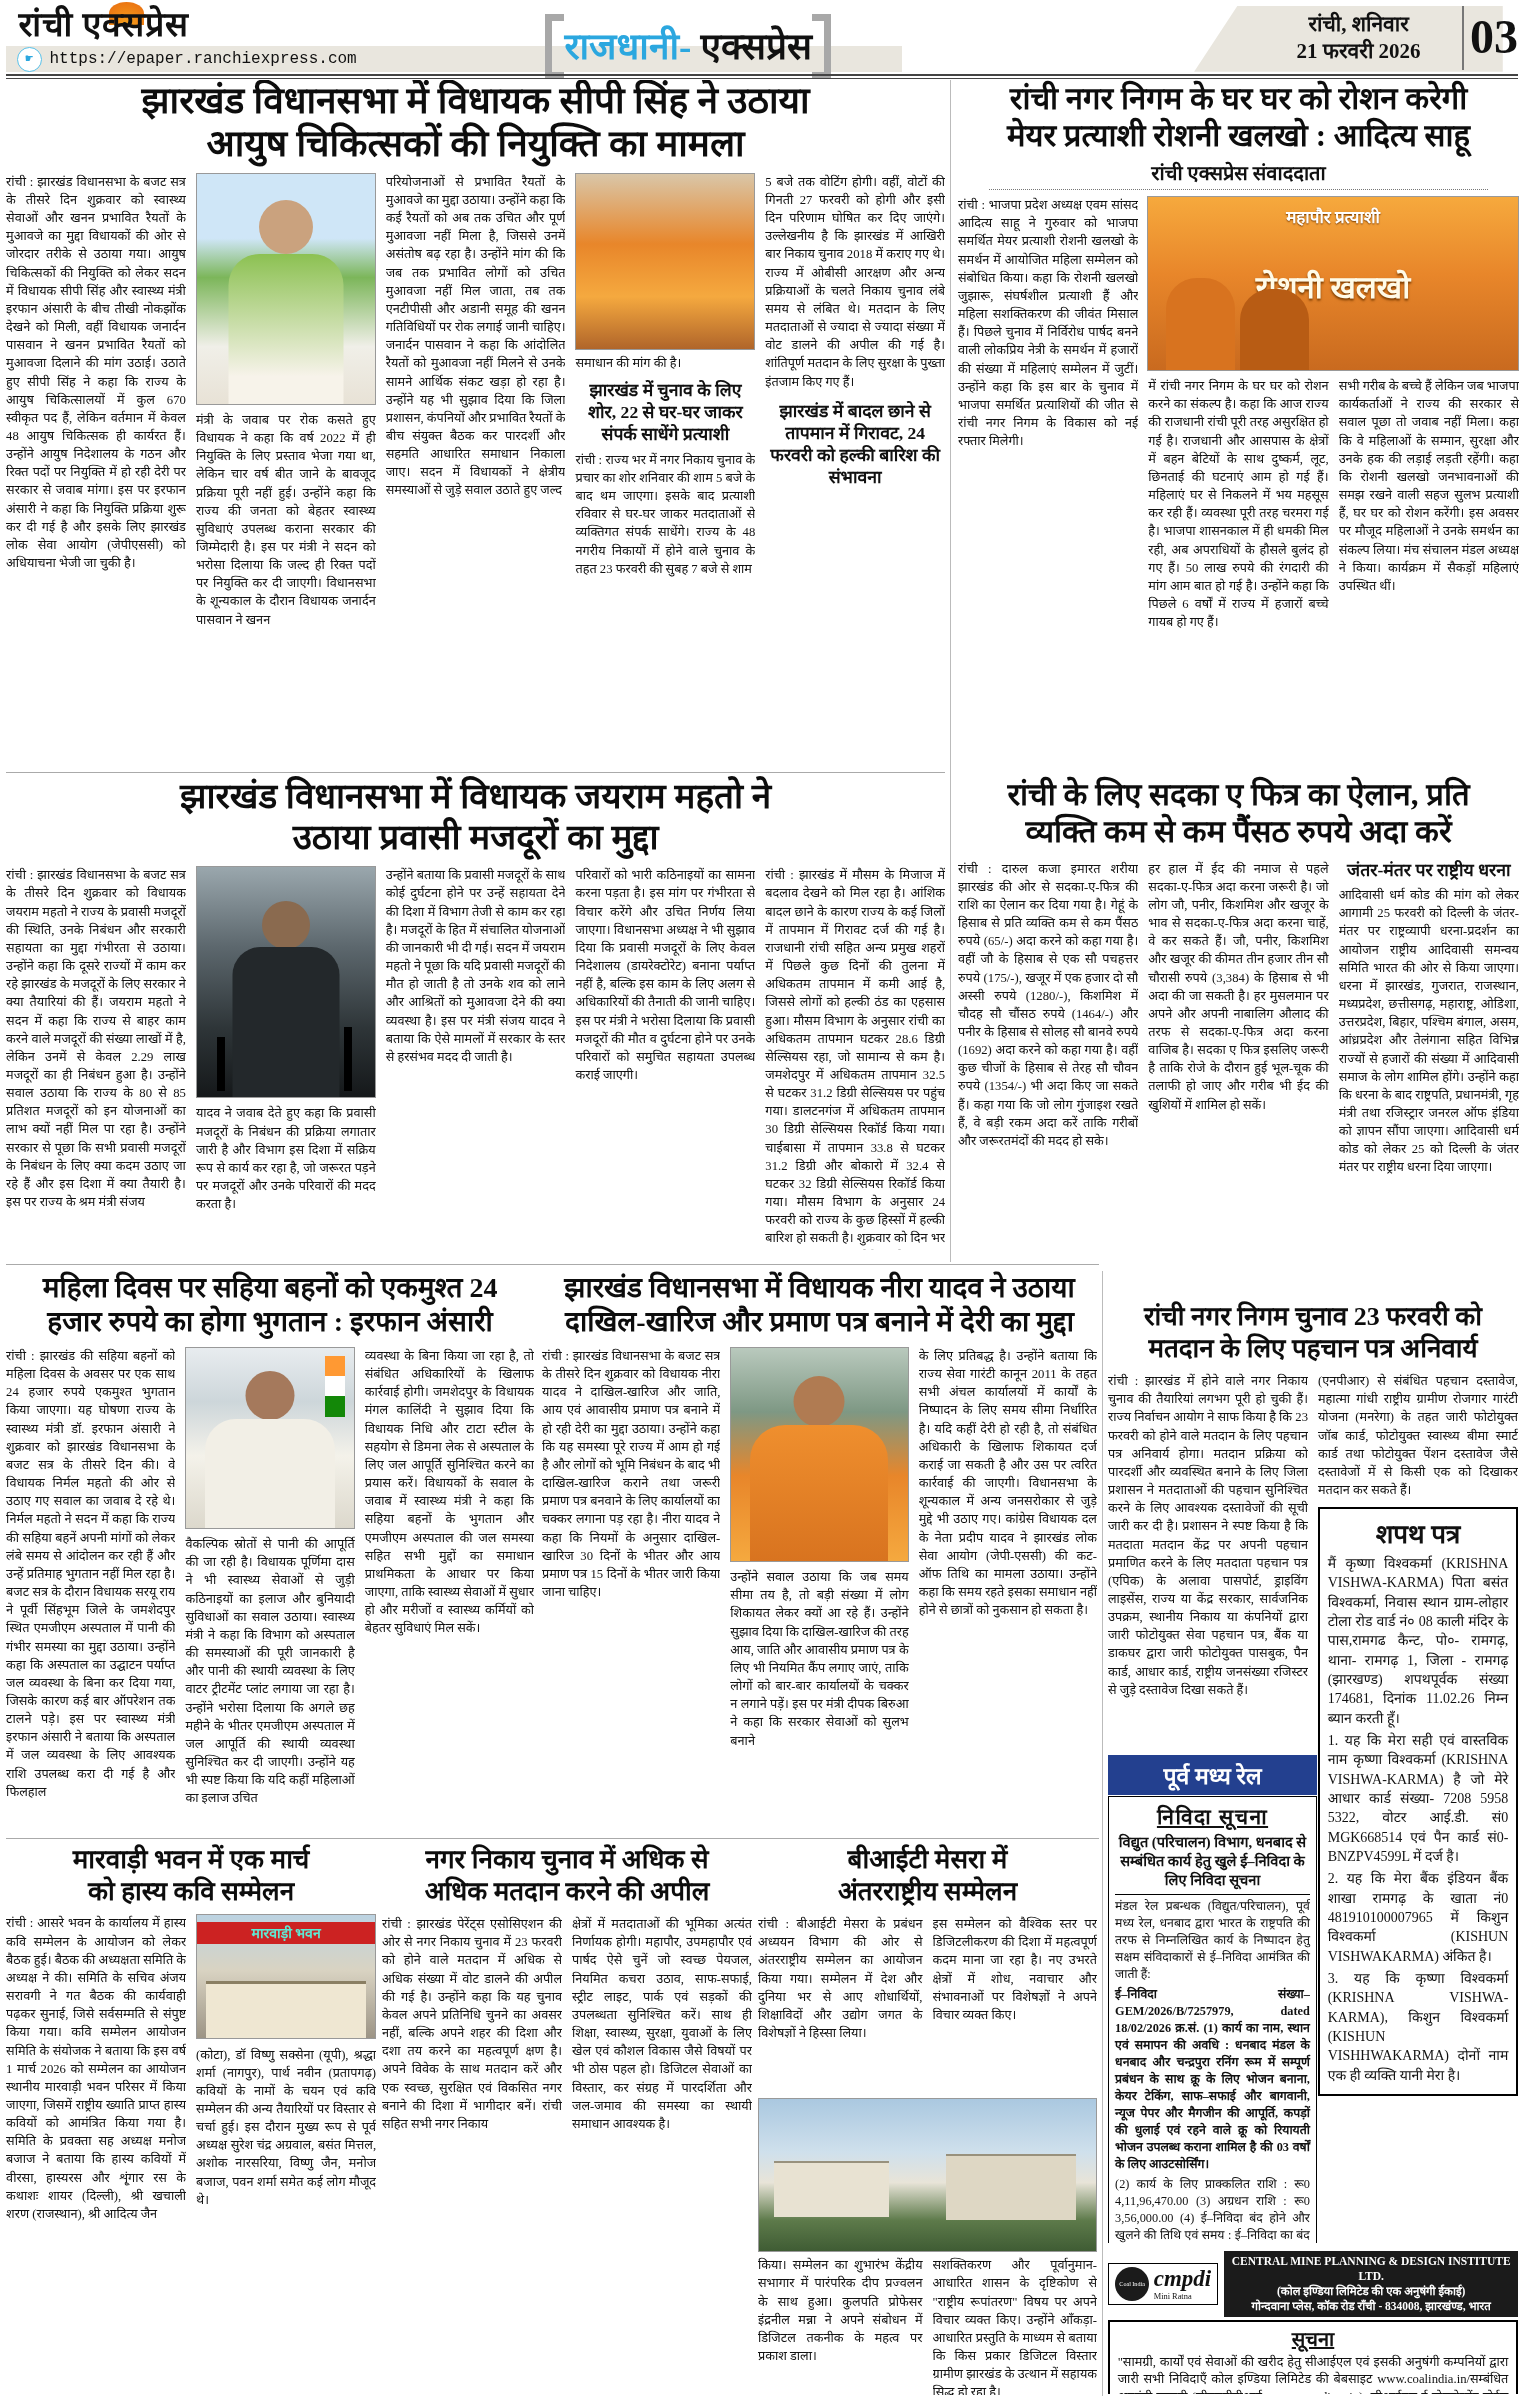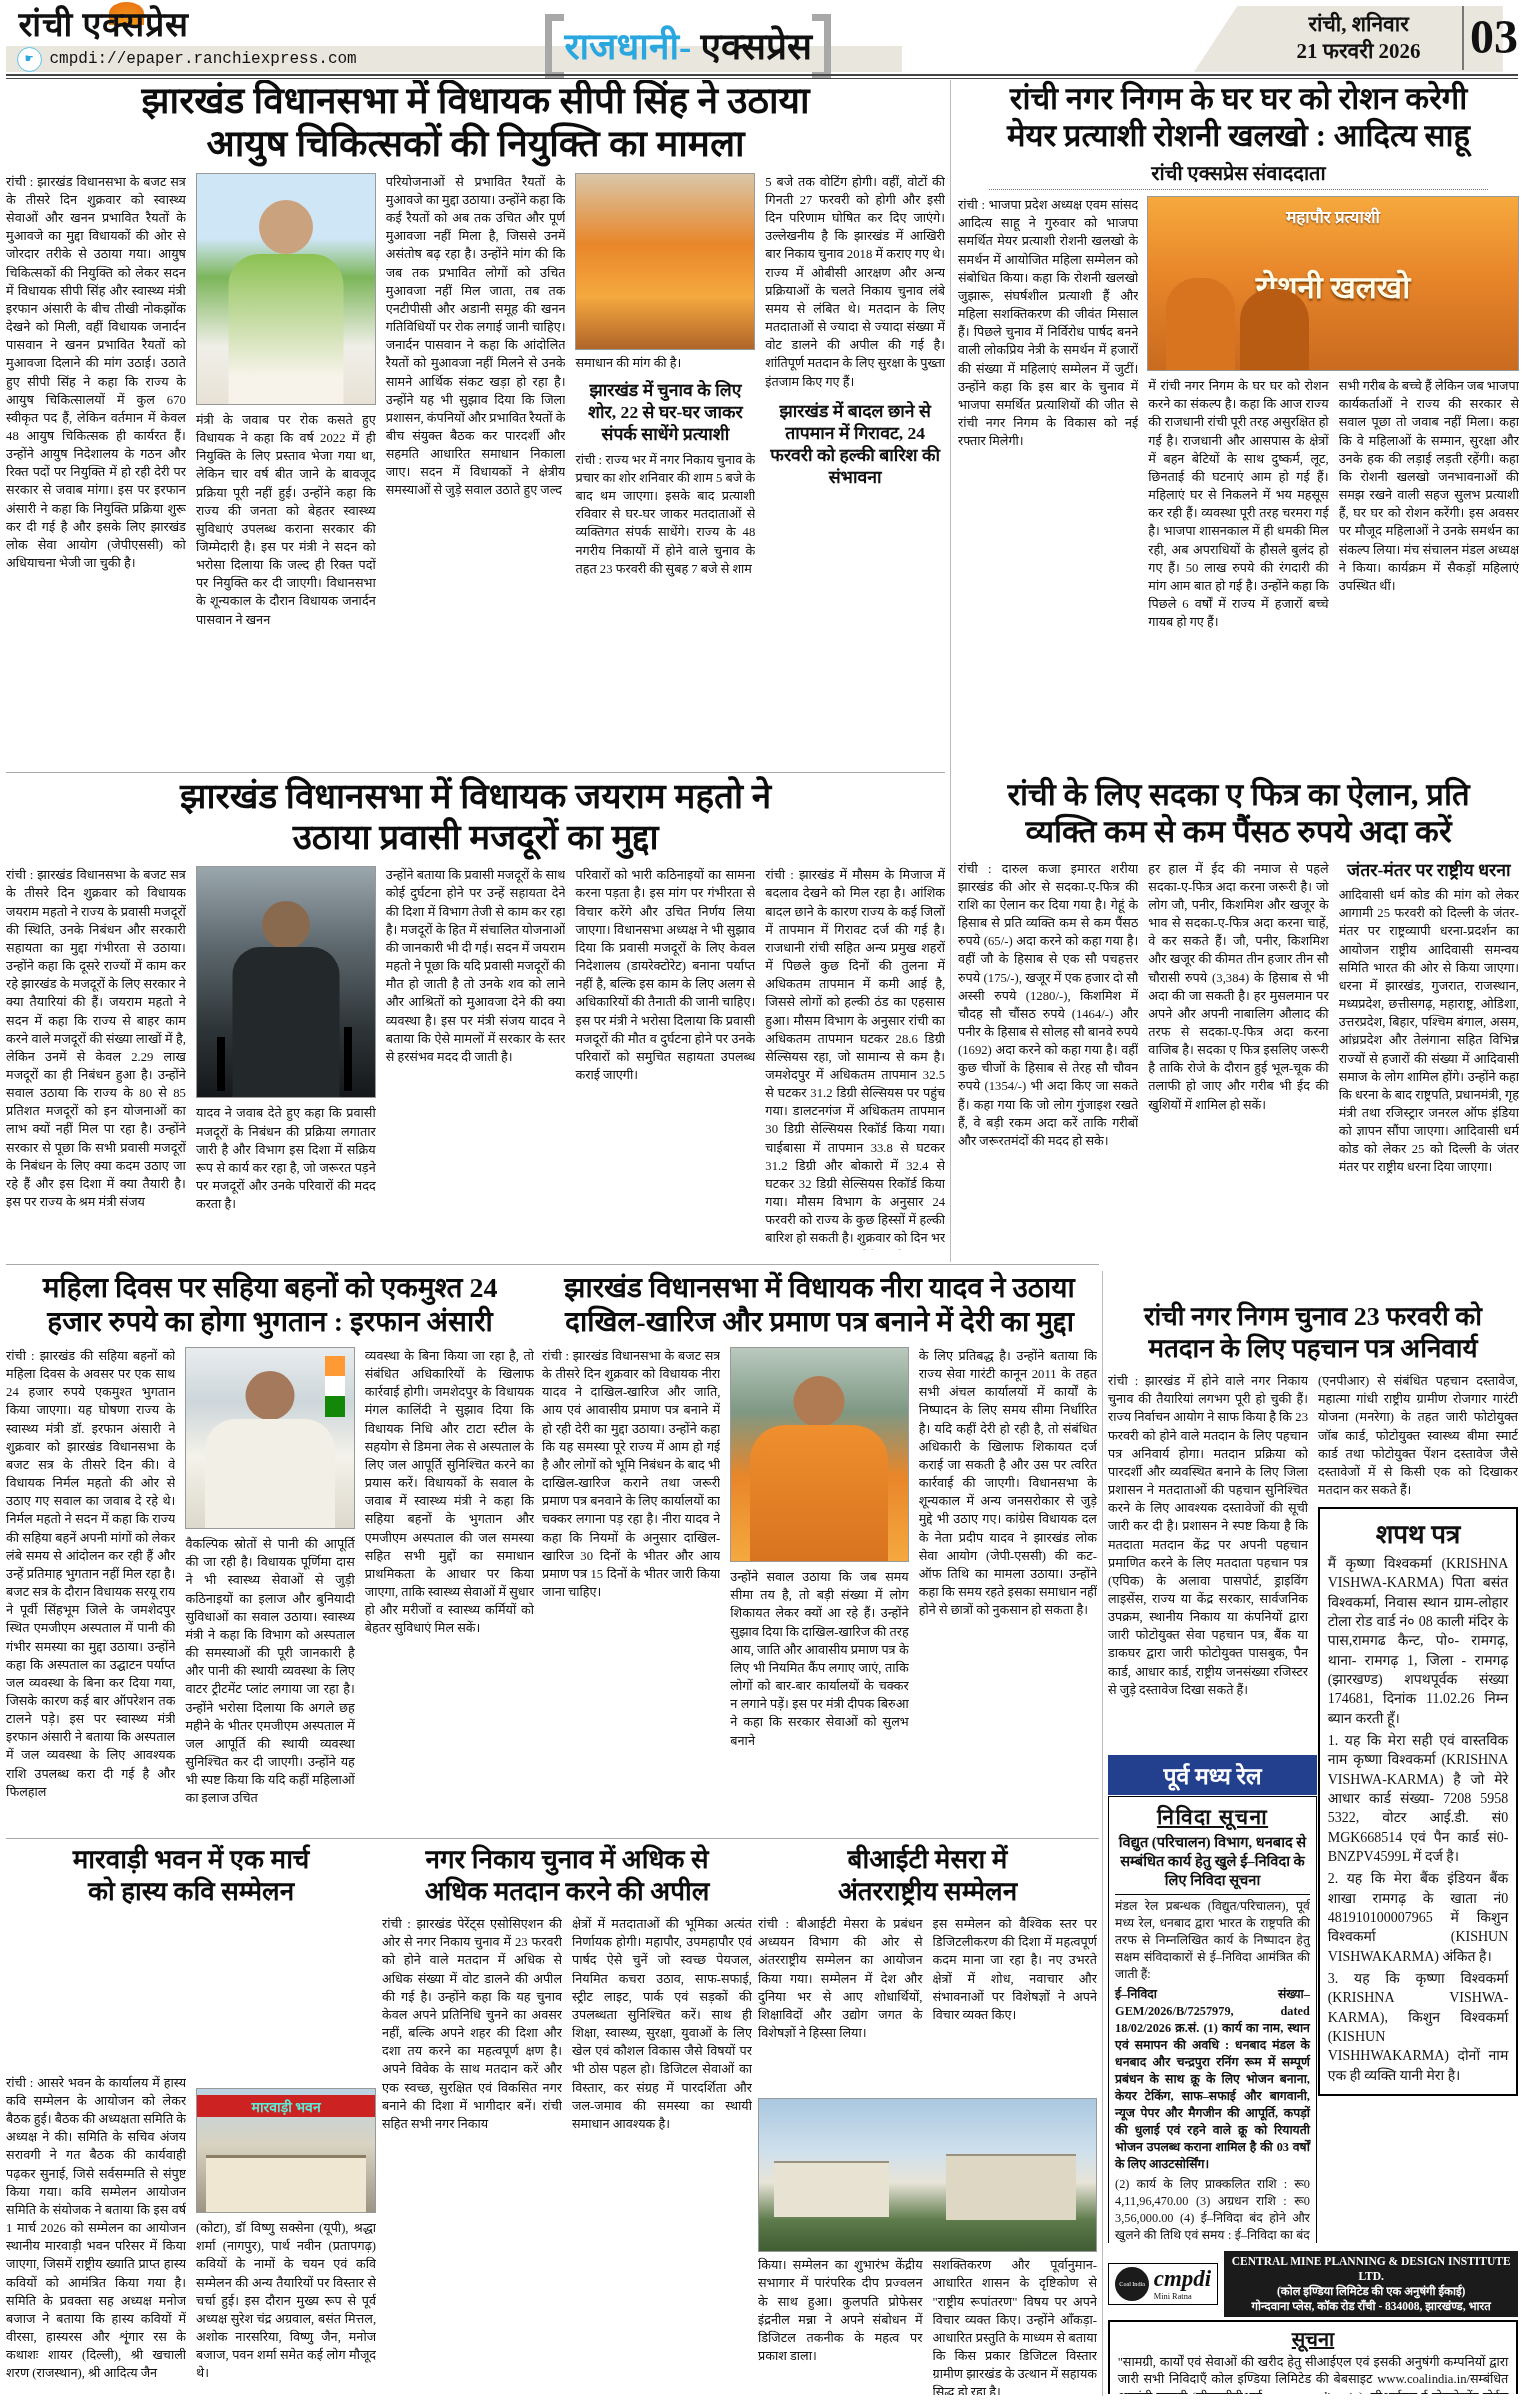--- a/index.html
+++ b/index.html
@@ -66,21 +66,21 @@
 </head>
 <body>
 
 <div class="abs" style="left:6.1px;top:6.1px;width:1512px;height:66px;">
   <div class="abs" style="left:12.3px;top:1.5px;">
     <span class="logo-sun"></span>
     <div class="masthead-logo">रांची एक्सप्रेस</div>
   </div>
   <div class="abs url-strip" style="left:0;top:40px;width:875px;height:26px;">
     <span class="hand-icon">☛</span>
-    <span>cmpdi://epaper.ranchiexpress.com</span>
+    <span>https://epaper.ranchiexpress.com</span>
   </div>
   <div class="abs" style="left:539px;top:7.7px;display:flex;align-items:center;gap:0;">
     <div class="bracket l"></div>
     <div class="section-title">
       <span class="accent">राजधानी-</span><span> एक्सप्रेस</span>
     </div>
     <div class="bracket r"></div>
   </div>
   <div class="abs date-box" style="left:1188px;top:0;width:267px;height:61px;">
     <div>रांची, शनिवार</div>
@@ -306,21 +306,21 @@
   </div>
 </div>
 
 <div class="abs hrule" style="left:6.1px;top:1838px;width:1093px;"></div>
 
 <div class="article" style="left:6.1px;top:1844px;width:370px;height:551px;">
   <div class="headline h4a">
     <span>मारवाड़ी भवन में एक मार्च</span><br>
     <span>को हास्य कवि सम्मेलन</span>
   </div>
-  <div class="cols" style="margin-top:15px;height:460px;align-items:flex-end;">
+  <div class="cols" style="margin-top:7px;height:460px;">
     <div class="col">
         <p class="body-txt">रांची : आसरे भवन के कार्यालय में हास्य कवि सम्मेलन के आयोजन को लेकर बैठक हुई। बैठक की अध्यक्षता समिति के अध्यक्ष ने की। समिति के सचिव अंजय सरावगी ने गत बैठक की कार्यवाही पढ़कर सुनाई, जिसे सर्वसम्मति से संपुष्ट किया गया। कवि सम्मेलन आयोजन समिति के संयोजक ने बताया कि इस वर्ष 1 मार्च 2026 को सम्मेलन का आयोजन स्थानीय मारवाड़ी भवन परिसर में किया जाएगा, जिसमें राष्ट्रीय ख्याति प्राप्त हास्य कवियों को आमंत्रित किया गया है। समिति के प्रवक्ता सह अध्यक्ष मनोज बजाज ने बताया कि हास्य कवियों में वीरसा, हास्यरस और शृ्ंगार रस के कथाशः शायर (दिल्ली), श्री खचाली शरण (राजस्थान), श्री आदित्य जैन</p>
       </div>
     <div class="col">
       <div class="photo" style="height:123px;background:linear-gradient(180deg,#bcd3e2 0%,#d9d3c2 45%,#9c9485 100%);">
         <div class="plabel" style="top:6.1px;background:#c22; padding:1.5px 0;font-size:14px;">मारवाड़ी भवन</div>
         <div style="position:absolute;left:9.2px;bottom:0;width:90%;height:54px;background:#efe7d2;border-top:3.1px solid #8a7f63;"></div>
       </div>
       <p class="body-txt" style="margin-top:6.1px;">(कोटा), डॉ विष्णु सक्सेना (यूपी), श्रद्धा शर्मा (नागपुर), पार्थ नवीन (प्रतापगढ़) कवियों के नामों के चयन एवं कवि सम्मेलन की अन्य तैयारियों पर विस्तार से चर्चा हुई। इस दौरान मुख्य रूप से पूर्व अध्यक्ष सुरेश चंद्र अग्रवाल, बसंत मित्तल, अशोक नारसरिया, विष्णु जैन, मनोज बजाज, पवन शर्मा समेत कई लोग मौजूद थे।</p>
     </div>

